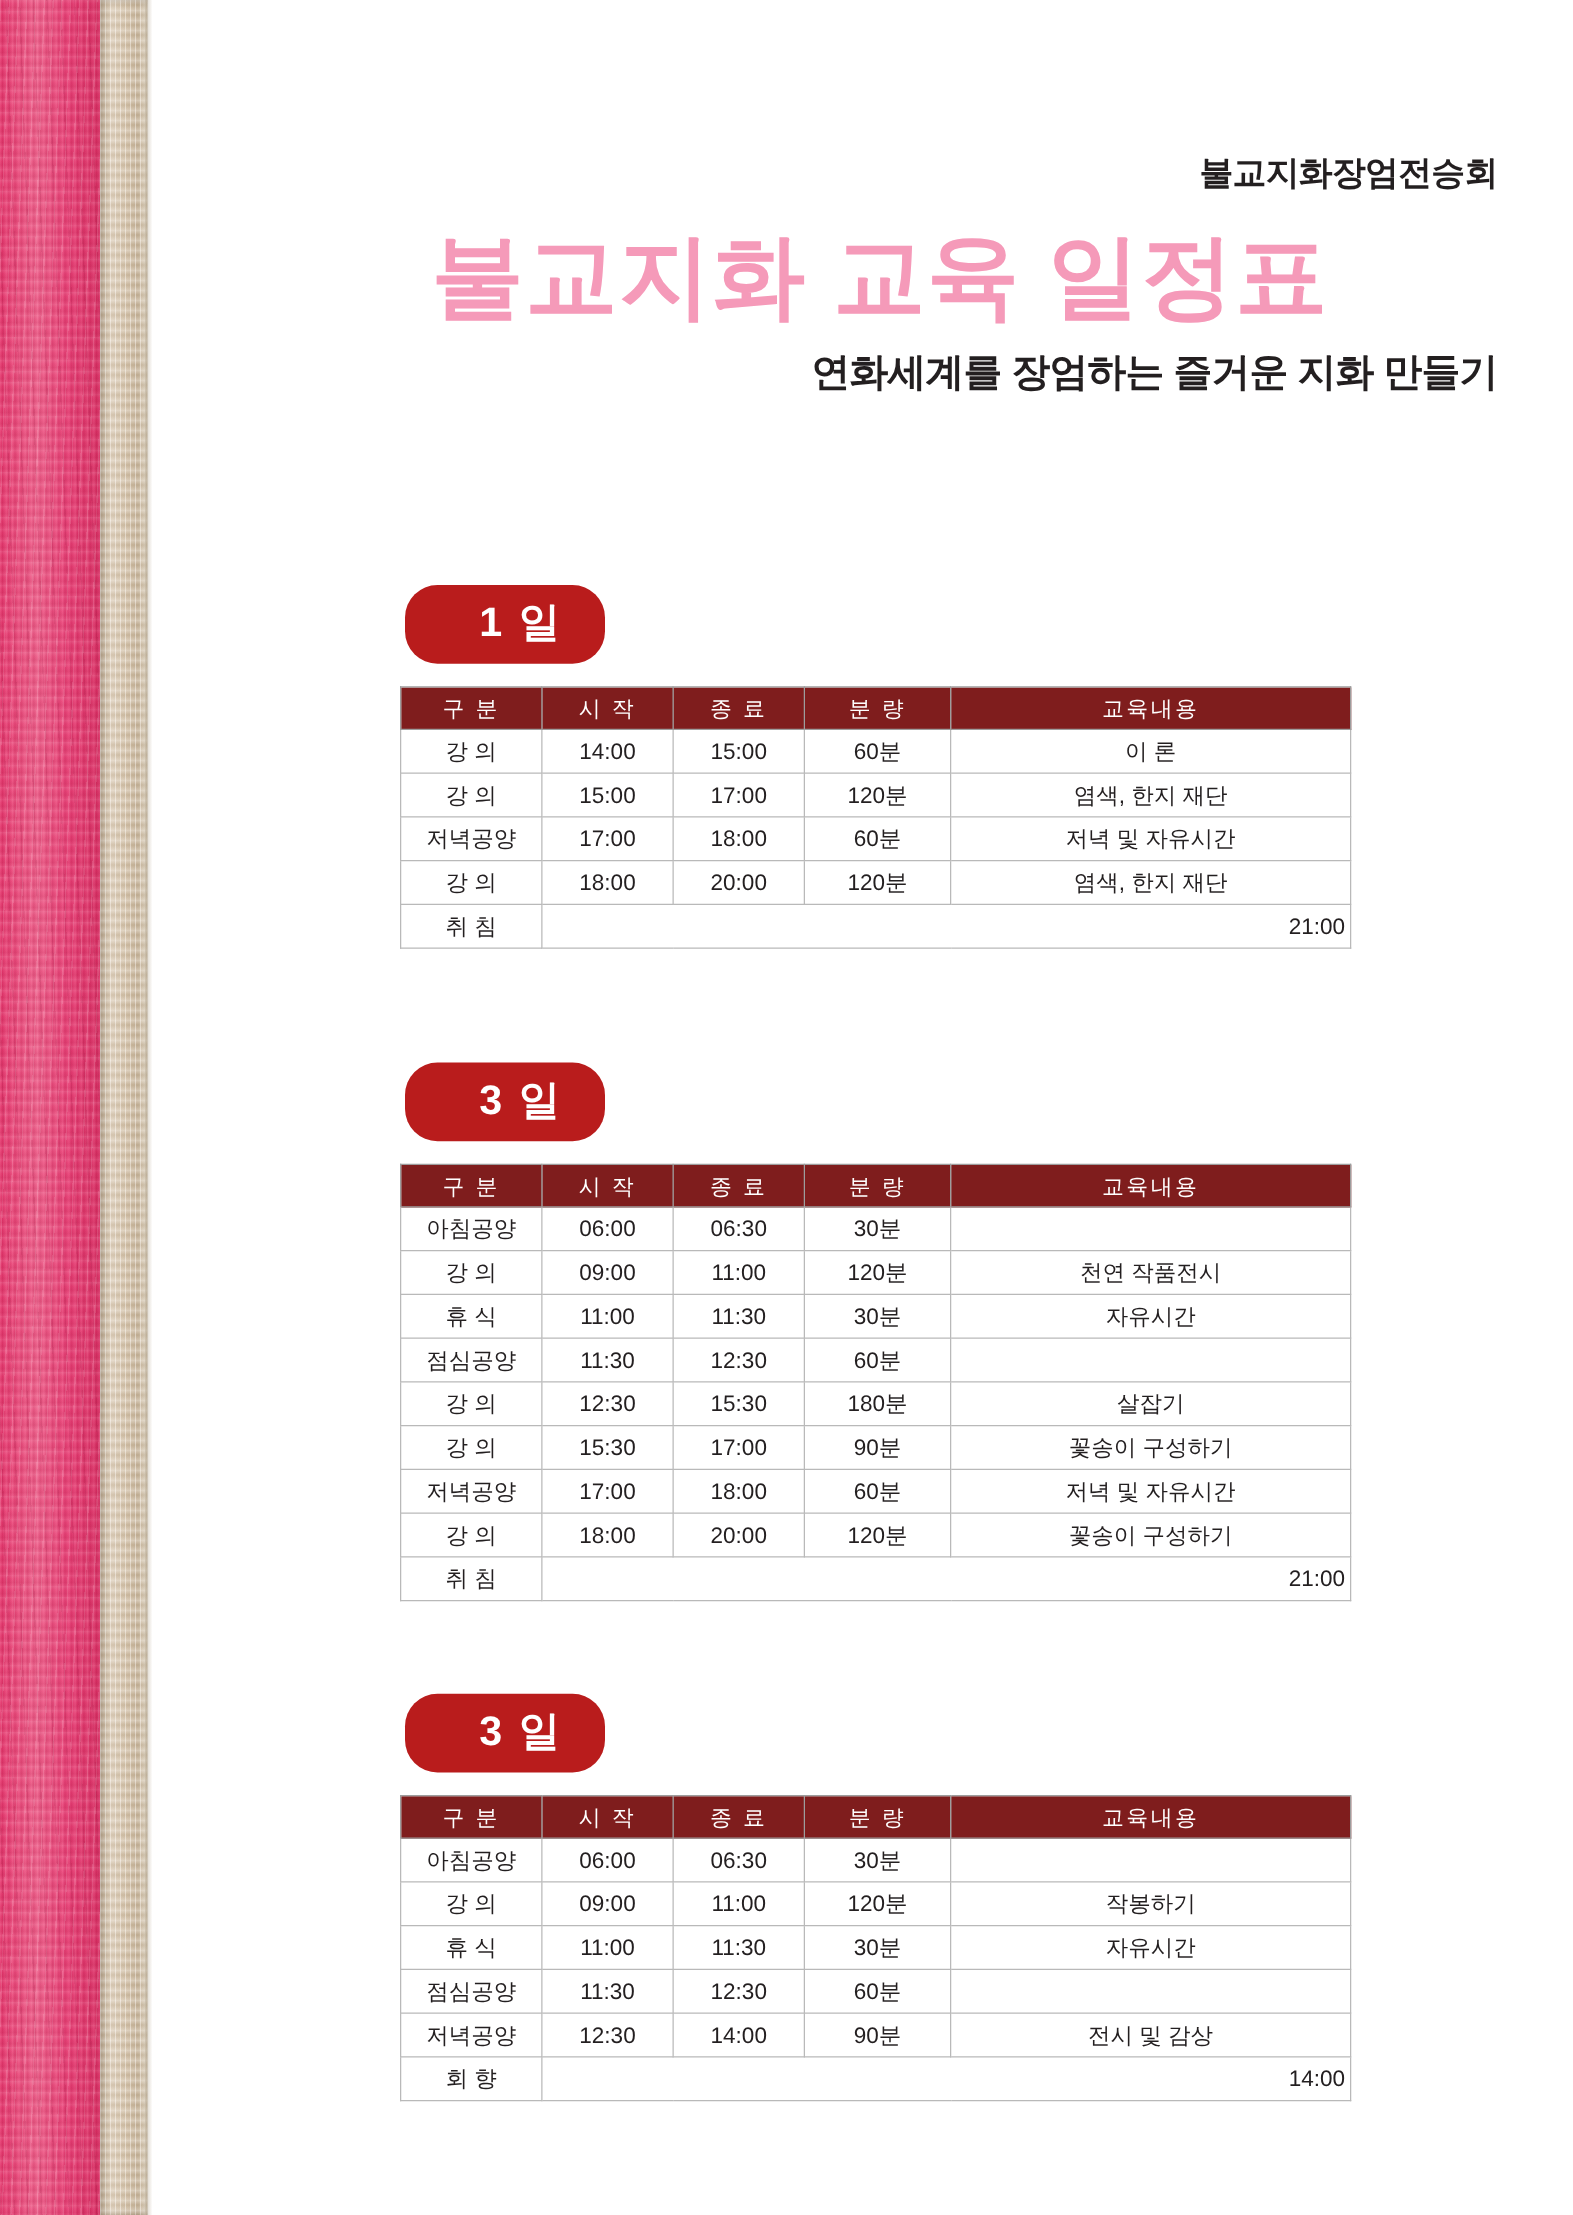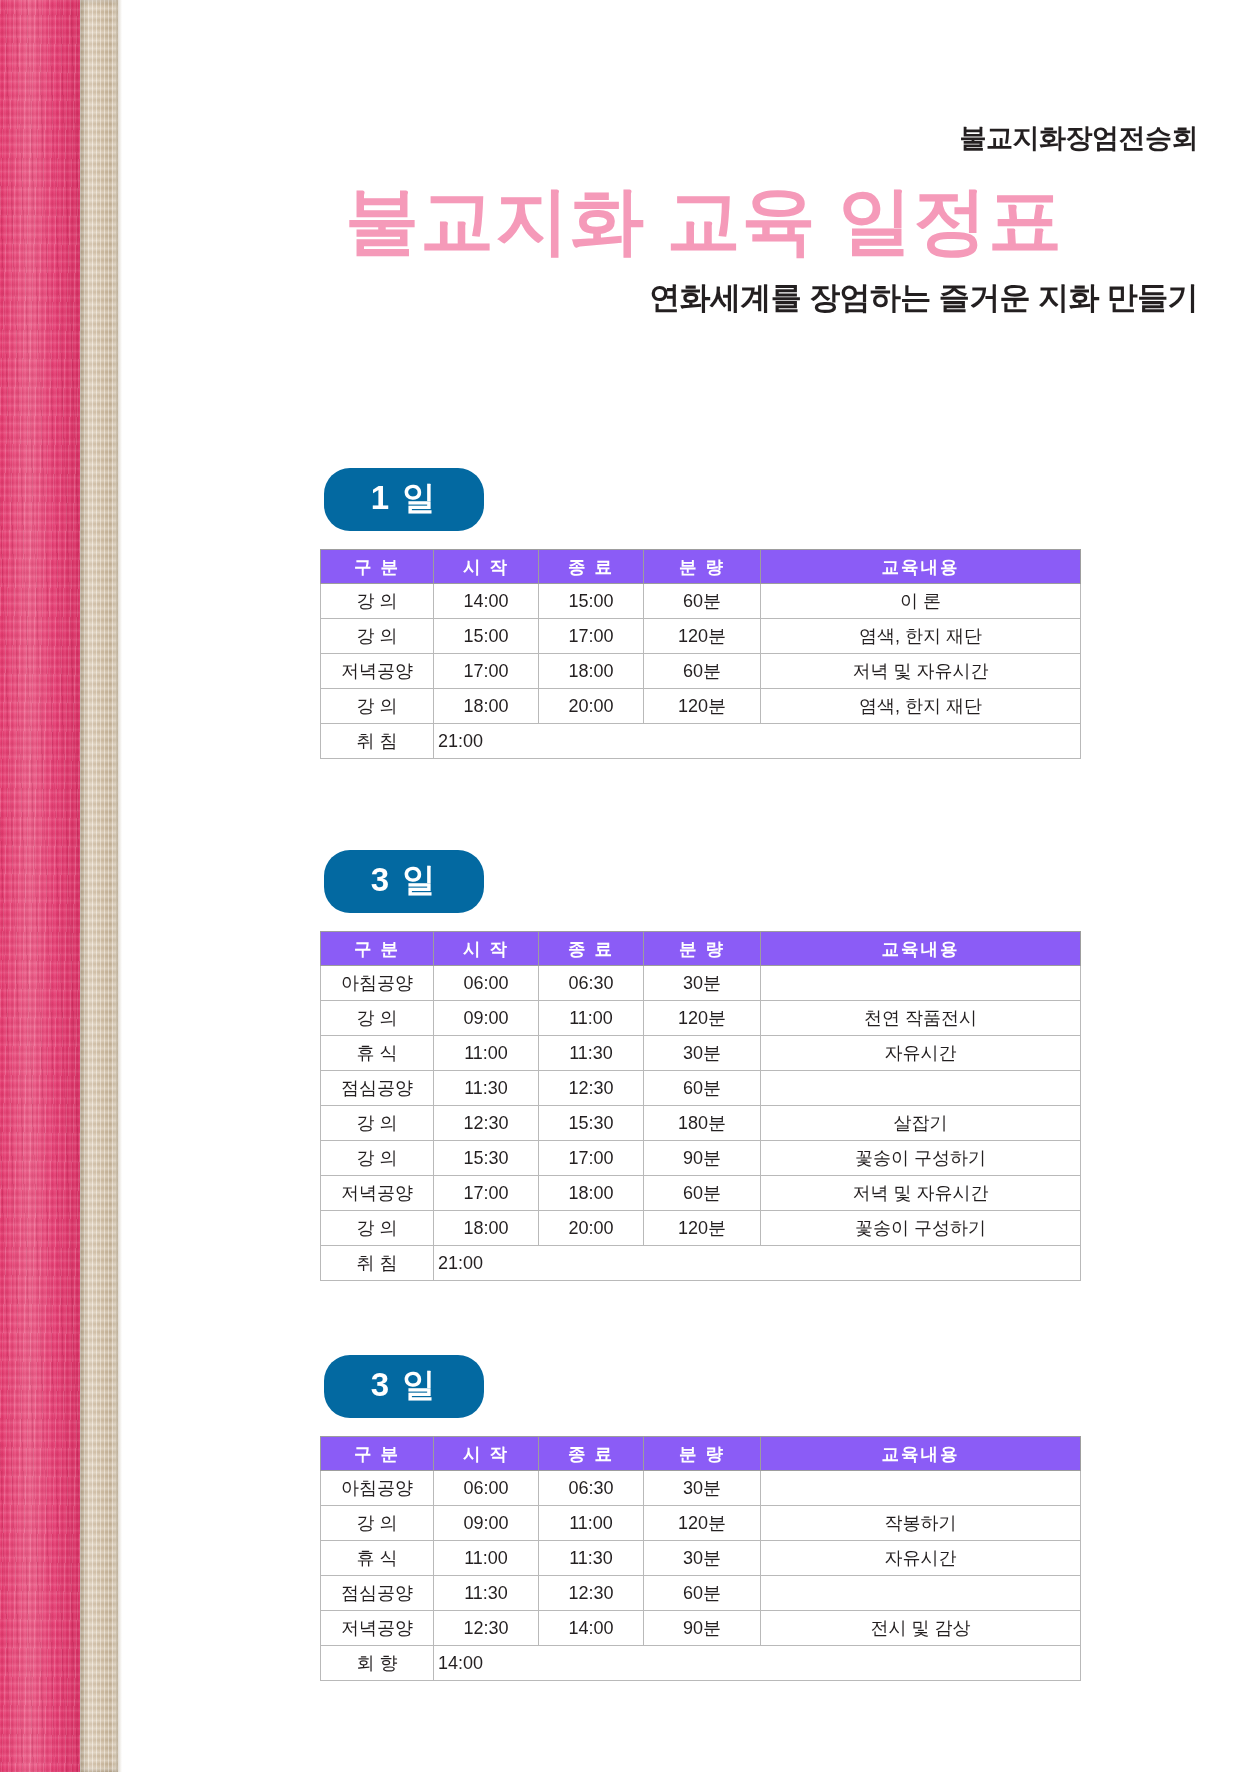--- a/index.html
+++ b/index.html
@@ -106,64 +106,64 @@
     position: absolute;
     left: 320px;
     width: 760px;
   }
   #day-1 { top: 468px; }
   #day-2 { top: 850px; }
   #day-3 { top: 1355px; }
 
   .day-badge {
     display: inline-block;
-    background: #0369a1;
+    background: #b91c1c;
     color: #ffffff;
     font-size: 33px;
     font-weight: bold;
     border-radius: 26px;
     padding: 8px 34px 10px 34px;
     letter-spacing: 2px;
     margin-left: 4px;
     min-width: 92px;
-    text-align: center;
+    text-align: right;
   }
 
   table.schedule {
     border-collapse: collapse;
     width: 760px;
     margin-top: 18px;
     table-layout: fixed;
   }
   table.schedule th,
   table.schedule td {
     border: 1px solid #b9b9b9;
     height: 30px;
     font-size: 18px;
     color: #231f20;
     text-align: center;
     padding: 2px 4px;
   }
   table.schedule thead th {
-    background: #8b5cf6;
+    background: #7f1d1d;
     color: #ffffff;
-    font-weight: bold;
+    font-weight: normal;
     font-size: 17.5px;
     letter-spacing: 2px;
     border: 1px solid #9d9d9d;
     height: 29px;
   }
   col.c-div  { width: 113px; }
   col.c-start{ width: 105px; }
   col.c-end  { width: 105px; }
   col.c-dur  { width: 117px; }
   col.c-cont { width: 320px; }
 
   .final-row td.final-label { }
-  .final-row td.final-value { text-align: left; }
+  .final-row td.final-value { text-align: right; }
   .cell-empty { }
 </style>
 </head>
 <body>
 
 <div class="left-strip">
   <div class="strip-pink"></div>
   <div class="strip-beige"></div>
   <div class="strip-edge"></div>
 </div>

